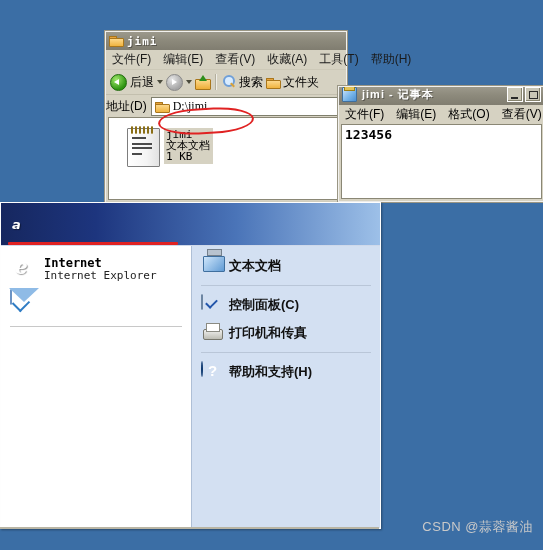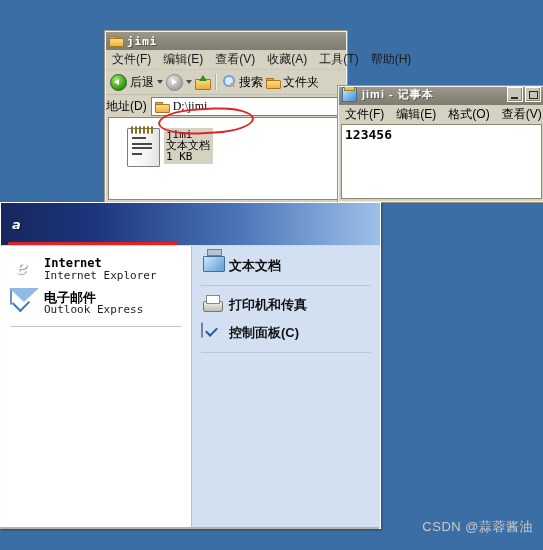--- a/index.html
+++ b/index.html
@@ -460,55 +460,55 @@
       <div class="sm-item">
         <span class="sm-ic"><span class="ie-icon"></span></span>
         <span>
           <div class="sm-title">Internet</div>
           <div class="sm-sub">Internet Explorer</div>
         </span>
       </div>
 
       <div class="sm-item">
         <span class="sm-ic"><span class="mail-icon"></span></span>
-        <span>
-          <div class="sm-title cn">电子邮件</div>
-          <div class="sm-sub">Outlook Express</div>
-        </span>
       </div>
 
       <div class="sm-sep-left"></div>
 
 
     </div>
 
     <div id="sm-right">
 
 
 
       <div class="sm-item small">
         <span class="sm-ic"><span class="mypc-icon"></span></span>
         <span class="sm-right-label">文本文档</span>
       </div>
 
       <div class="sm-sep"></div>
 
       <div class="sm-item small">
+        <span class="sm-ic"><span class="cpanel-icon"></span></span>
+        <span class="sm-right-label">控制面板(C)</span>
+      </div>
+
+      <div class="sm-item small">
         <span class="sm-ic"><span class="printer-icon"></span></span>
         <span class="sm-right-label">打印机和传真</span>
       </div>
 
+      <div class="sm-sep"></div>
+
       <div class="sm-item small">
-        <span class="sm-ic"><span class="cpanel-icon"></span></span>
-        <span class="sm-right-label">控制面板(C)</span>
+        <span class="sm-ic"><span class="help-icon"></span></span>
+        <span class="sm-right-label">帮助和支持(H)</span>
       </div>
 
-      <div class="sm-sep"></div>
-
-
 
 
     </div>
   </div>
 </div>
 
 <div class="taskbar-edge"></div>
 
 <div id="watermark">CSDN @蒜蓉酱油</div>
 

